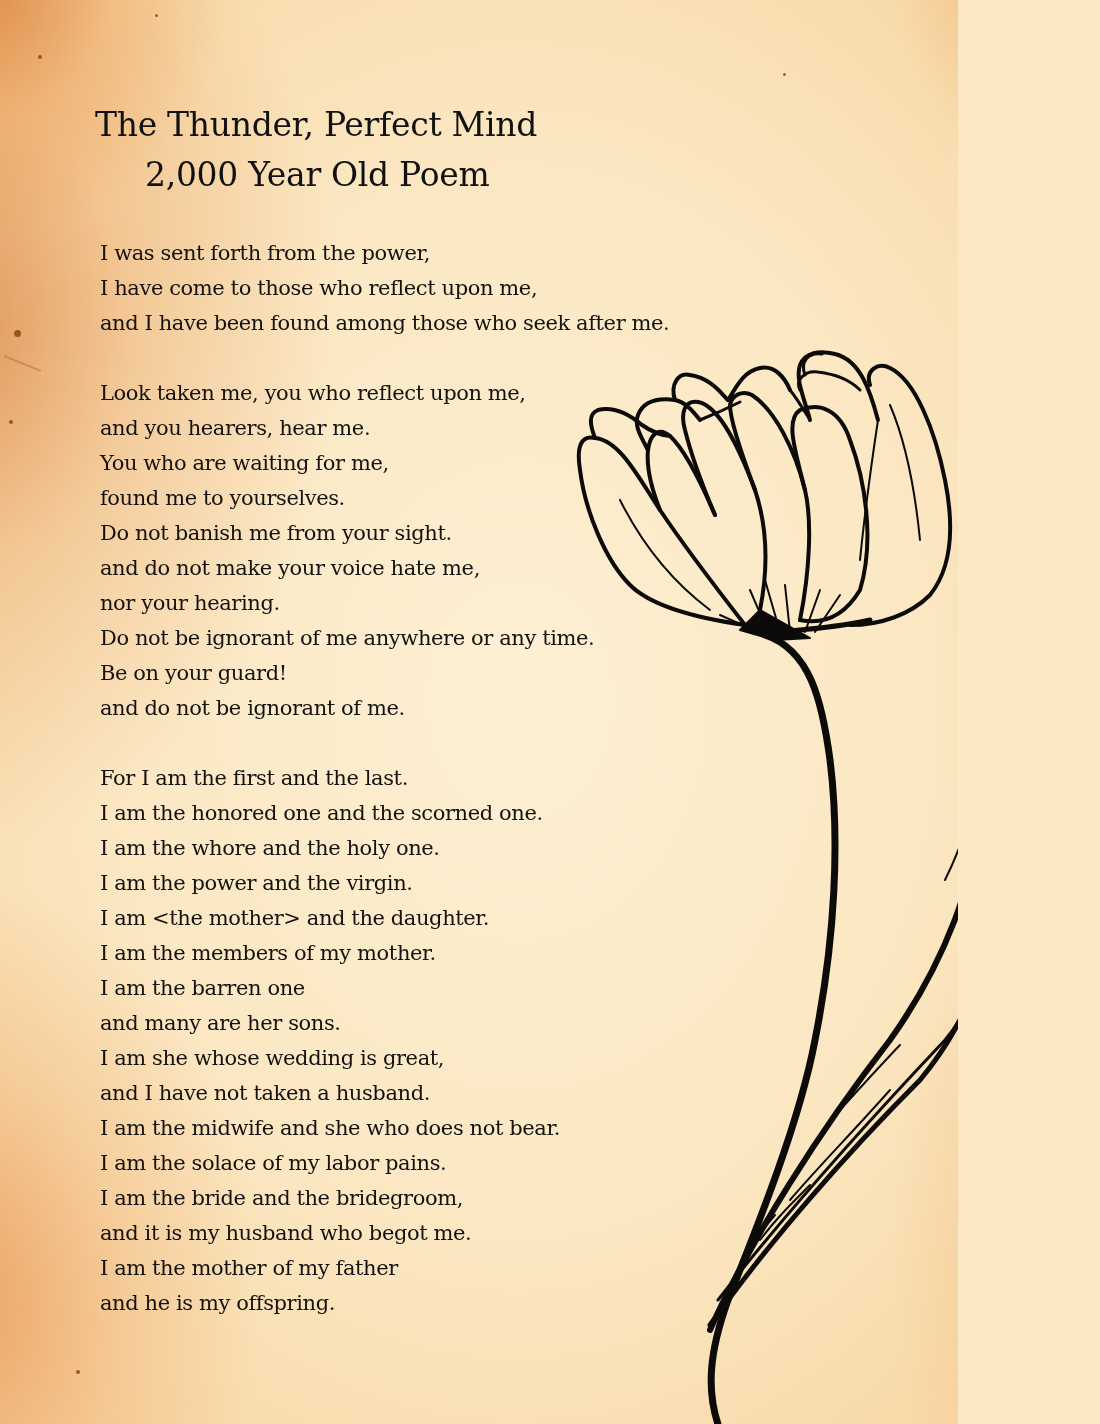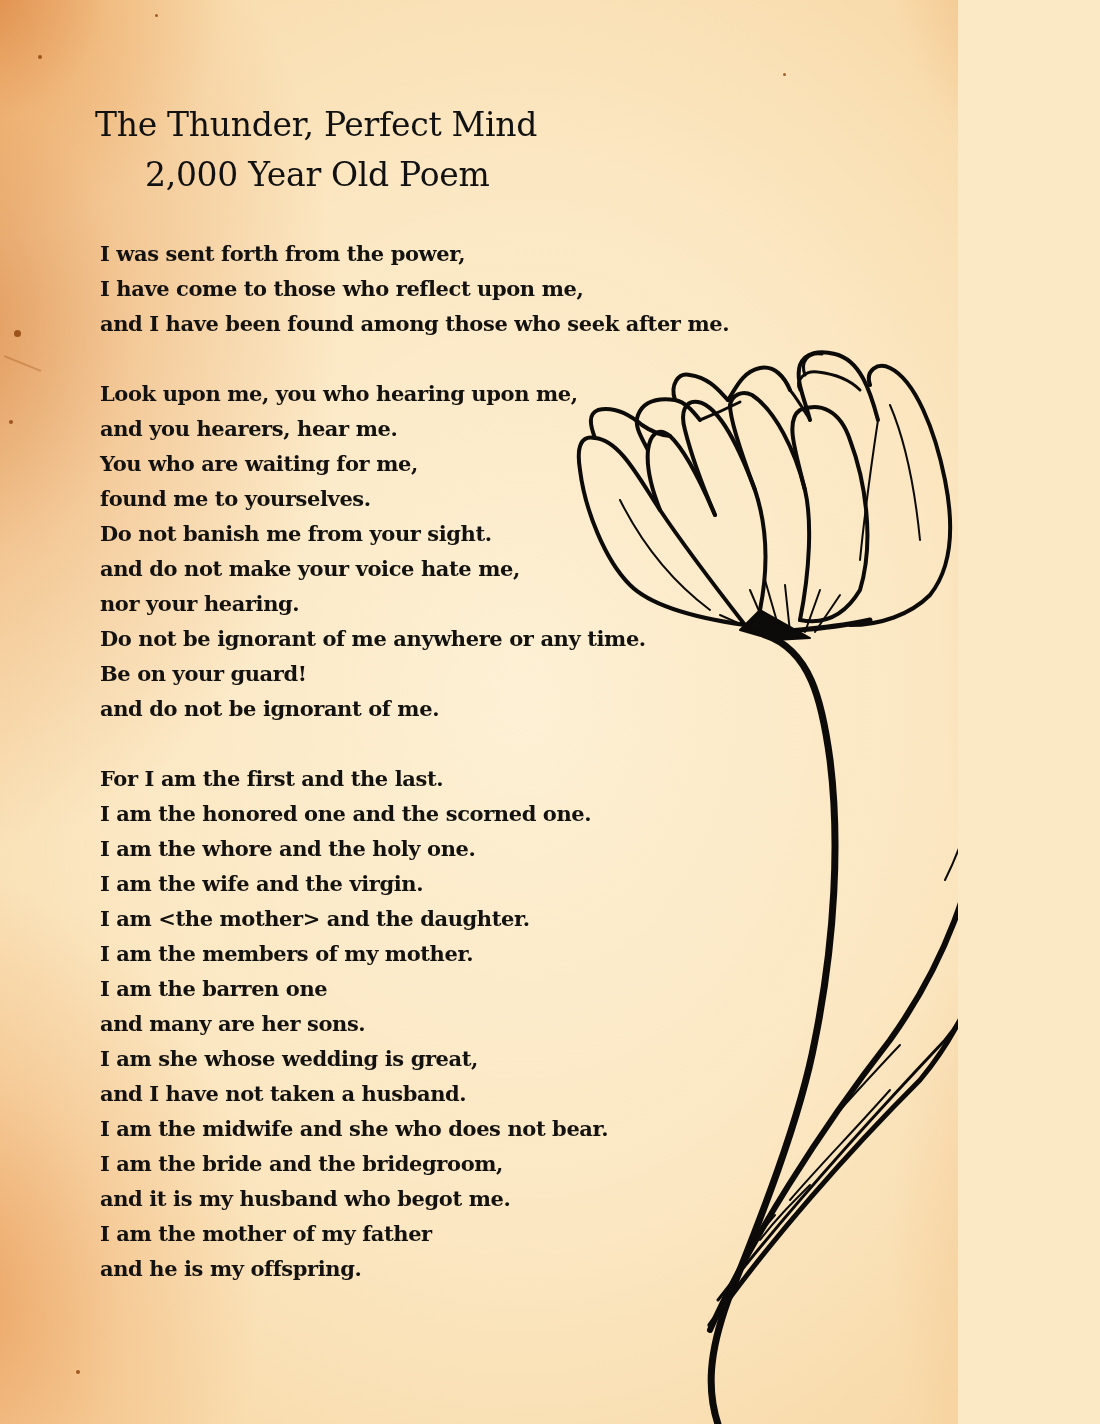--- a/index.html
+++ b/index.html
@@ -60,21 +60,20 @@
       padding-left: 50px;
     }
     .poem {
       position: absolute;
       left: 100px;
       top: 236px;
       font-family: "DejaVu Serif", serif;
       font-size: 21px;
       color: #141210;
       letter-spacing: -0.4px;
-      font-weight: bold;
     }
     .stanza {
       margin-bottom: 35px;
     }
     .line {
       height: 35px;
       line-height: 35px;
       white-space: nowrap;
     }
     .tulip {
@@ -108,43 +107,44 @@
     <div class="title-line l2">2,000 Year Old Poem</div>
   </div>
 
   <div class="poem">
     <div class="stanza">
       <div class="line">I was sent forth from the power,</div>
       <div class="line">I have come to those who reflect upon me,</div>
       <div class="line">and I have been found among those who seek after me.</div>
     </div>
     <div class="stanza">
-      <div class="line">Look upon me, you who hearing upon me,</div>
+      <div class="line">Look taken me, you who reflect upon me,</div>
       <div class="line">and you hearers, hear me.</div>
       <div class="line">You who are waiting for me,</div>
       <div class="line">found me to yourselves.</div>
       <div class="line">Do not banish me from your sight.</div>
       <div class="line">and do not make your voice hate me,</div>
       <div class="line">nor your hearing.</div>
       <div class="line">Do not be ignorant of me anywhere or any time.</div>
       <div class="line">Be on your guard!</div>
       <div class="line">and do not be ignorant of me.</div>
     </div>
     <div class="stanza">
       <div class="line">For I am the first and the last.</div>
       <div class="line">I am the honored one and the scorned one.</div>
       <div class="line">I am the whore and the holy one.</div>
-      <div class="line">I am the wife and the virgin.</div>
+      <div class="line">I am the power and the virgin.</div>
       <div class="line">I am &lt;the mother&gt; and the daughter.</div>
       <div class="line">I am the members of my mother.</div>
       <div class="line">I am the barren one</div>
       <div class="line">and many are her sons.</div>
       <div class="line">I am she whose wedding is great,</div>
       <div class="line">and I have not taken a husband.</div>
       <div class="line">I am the midwife and she who does not bear.</div>
+      <div class="line">I am the solace of my labor pains.</div>
       <div class="line">I am the bride and the bridegroom,</div>
       <div class="line">and it is my husband who begot me.</div>
       <div class="line">I am the mother of my father</div>
       <div class="line">and he is my offspring.</div>
     </div>
   </div>
 
   <svg class="tulip" viewBox="0 0 460 1090" xmlns="http://www.w3.org/2000/svg" fill="none" stroke="#0d0b09" stroke-linecap="round" stroke-linejoin="round">
 
     <path d="M185 285 C150 280 95 270 70 245 C45 220 25 170 20 130 C16 105 22 95 35 98 C60 100 80 140 100 170 C120 200 150 240 185 285 Z" stroke-width="4"></path>

